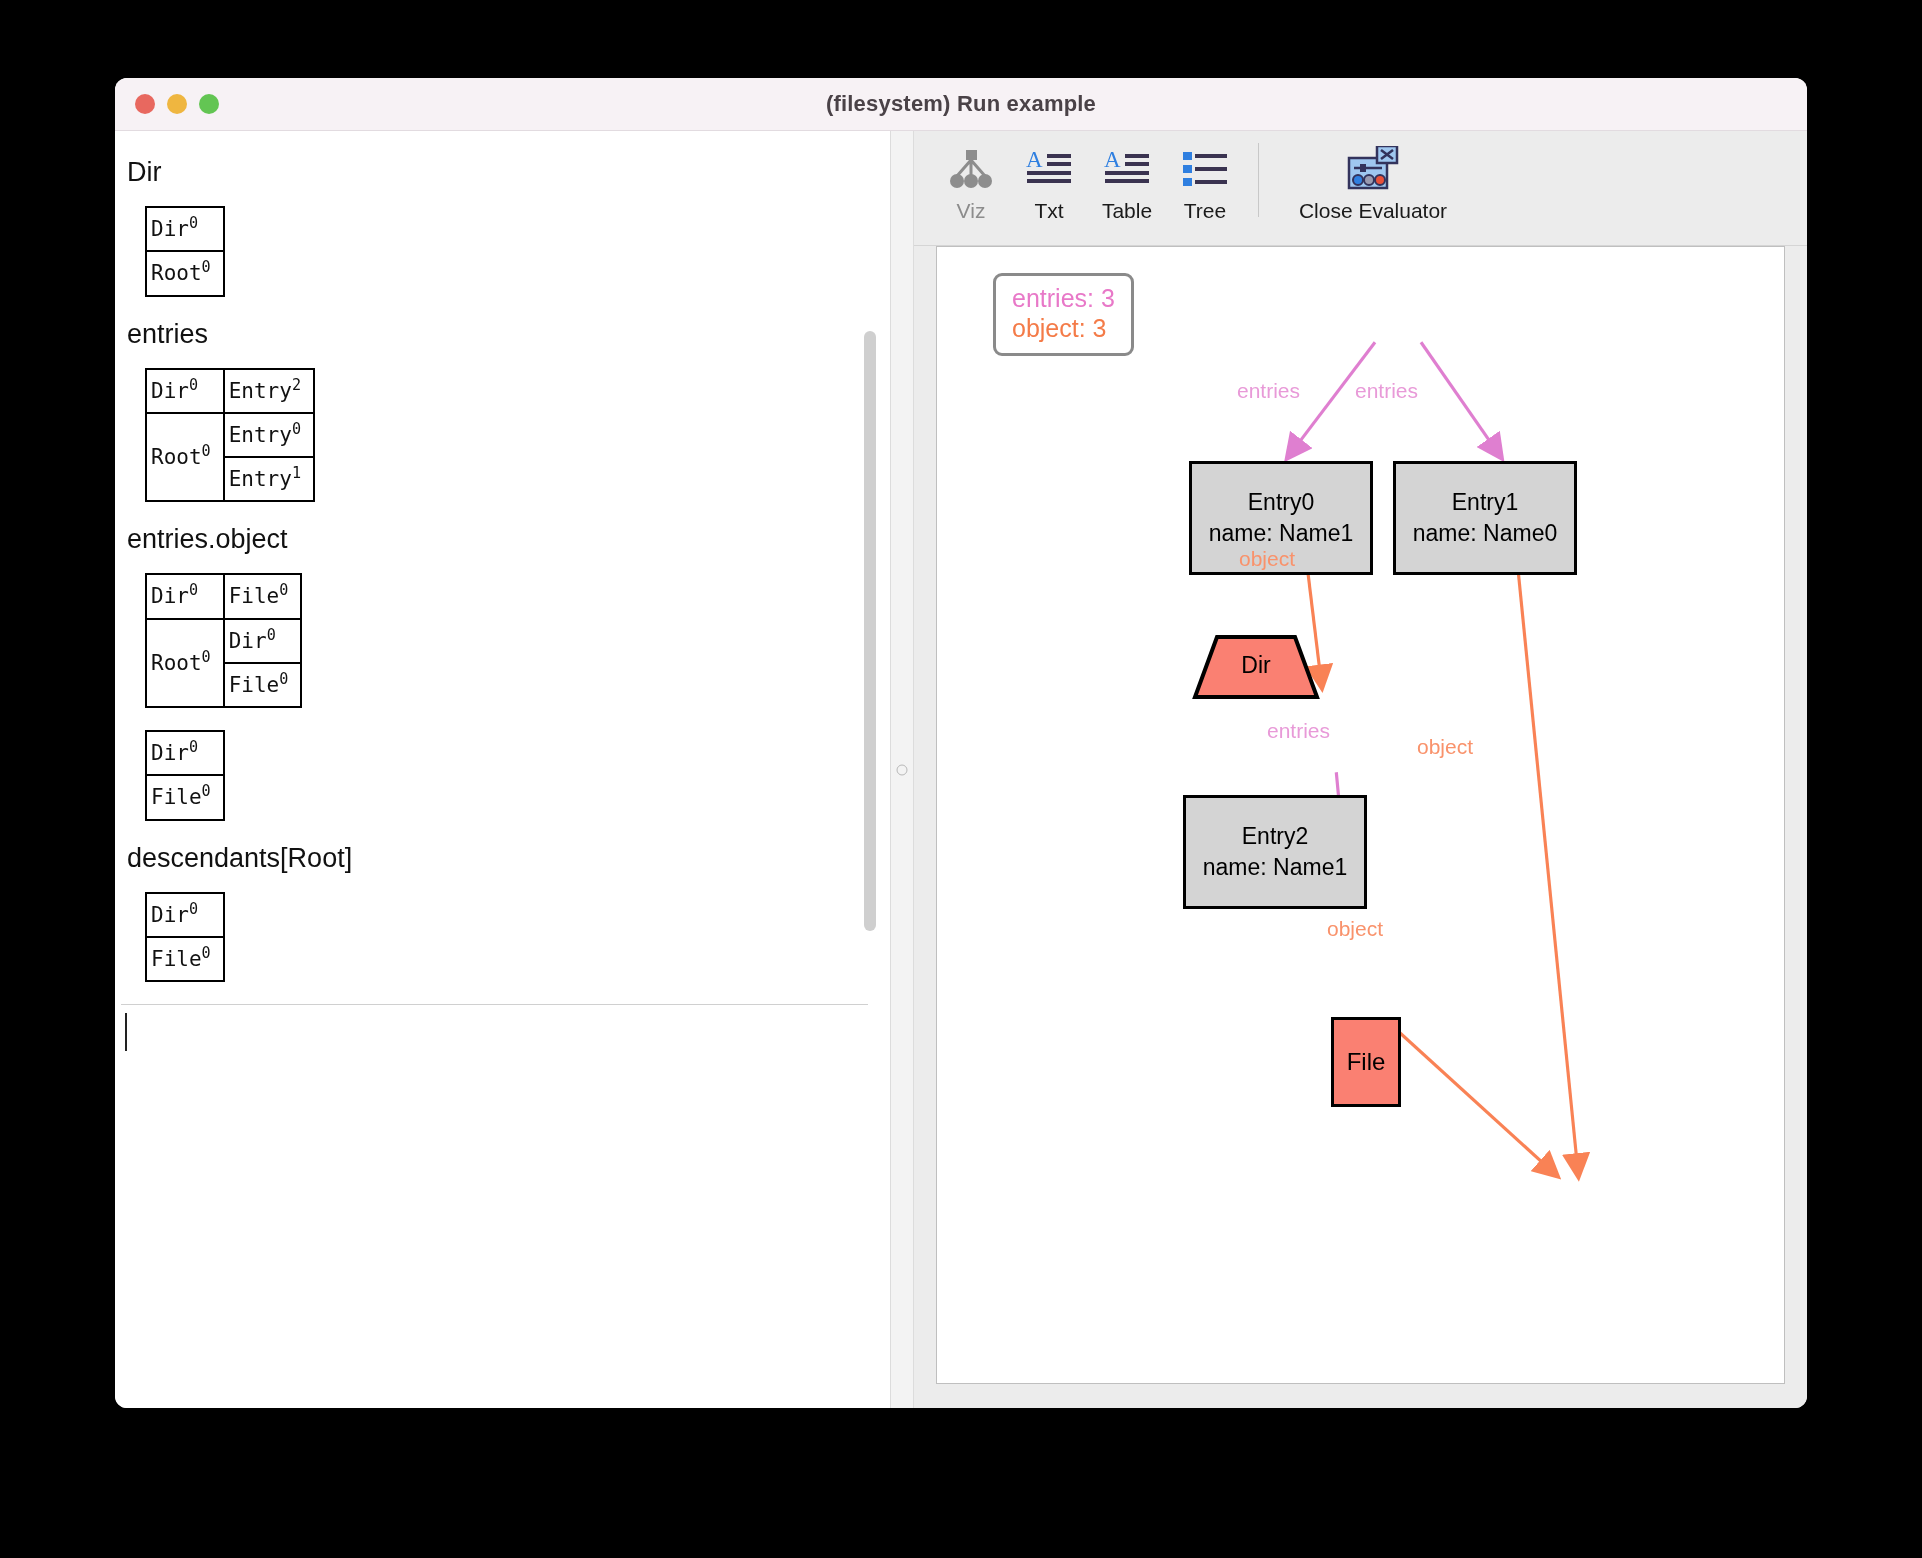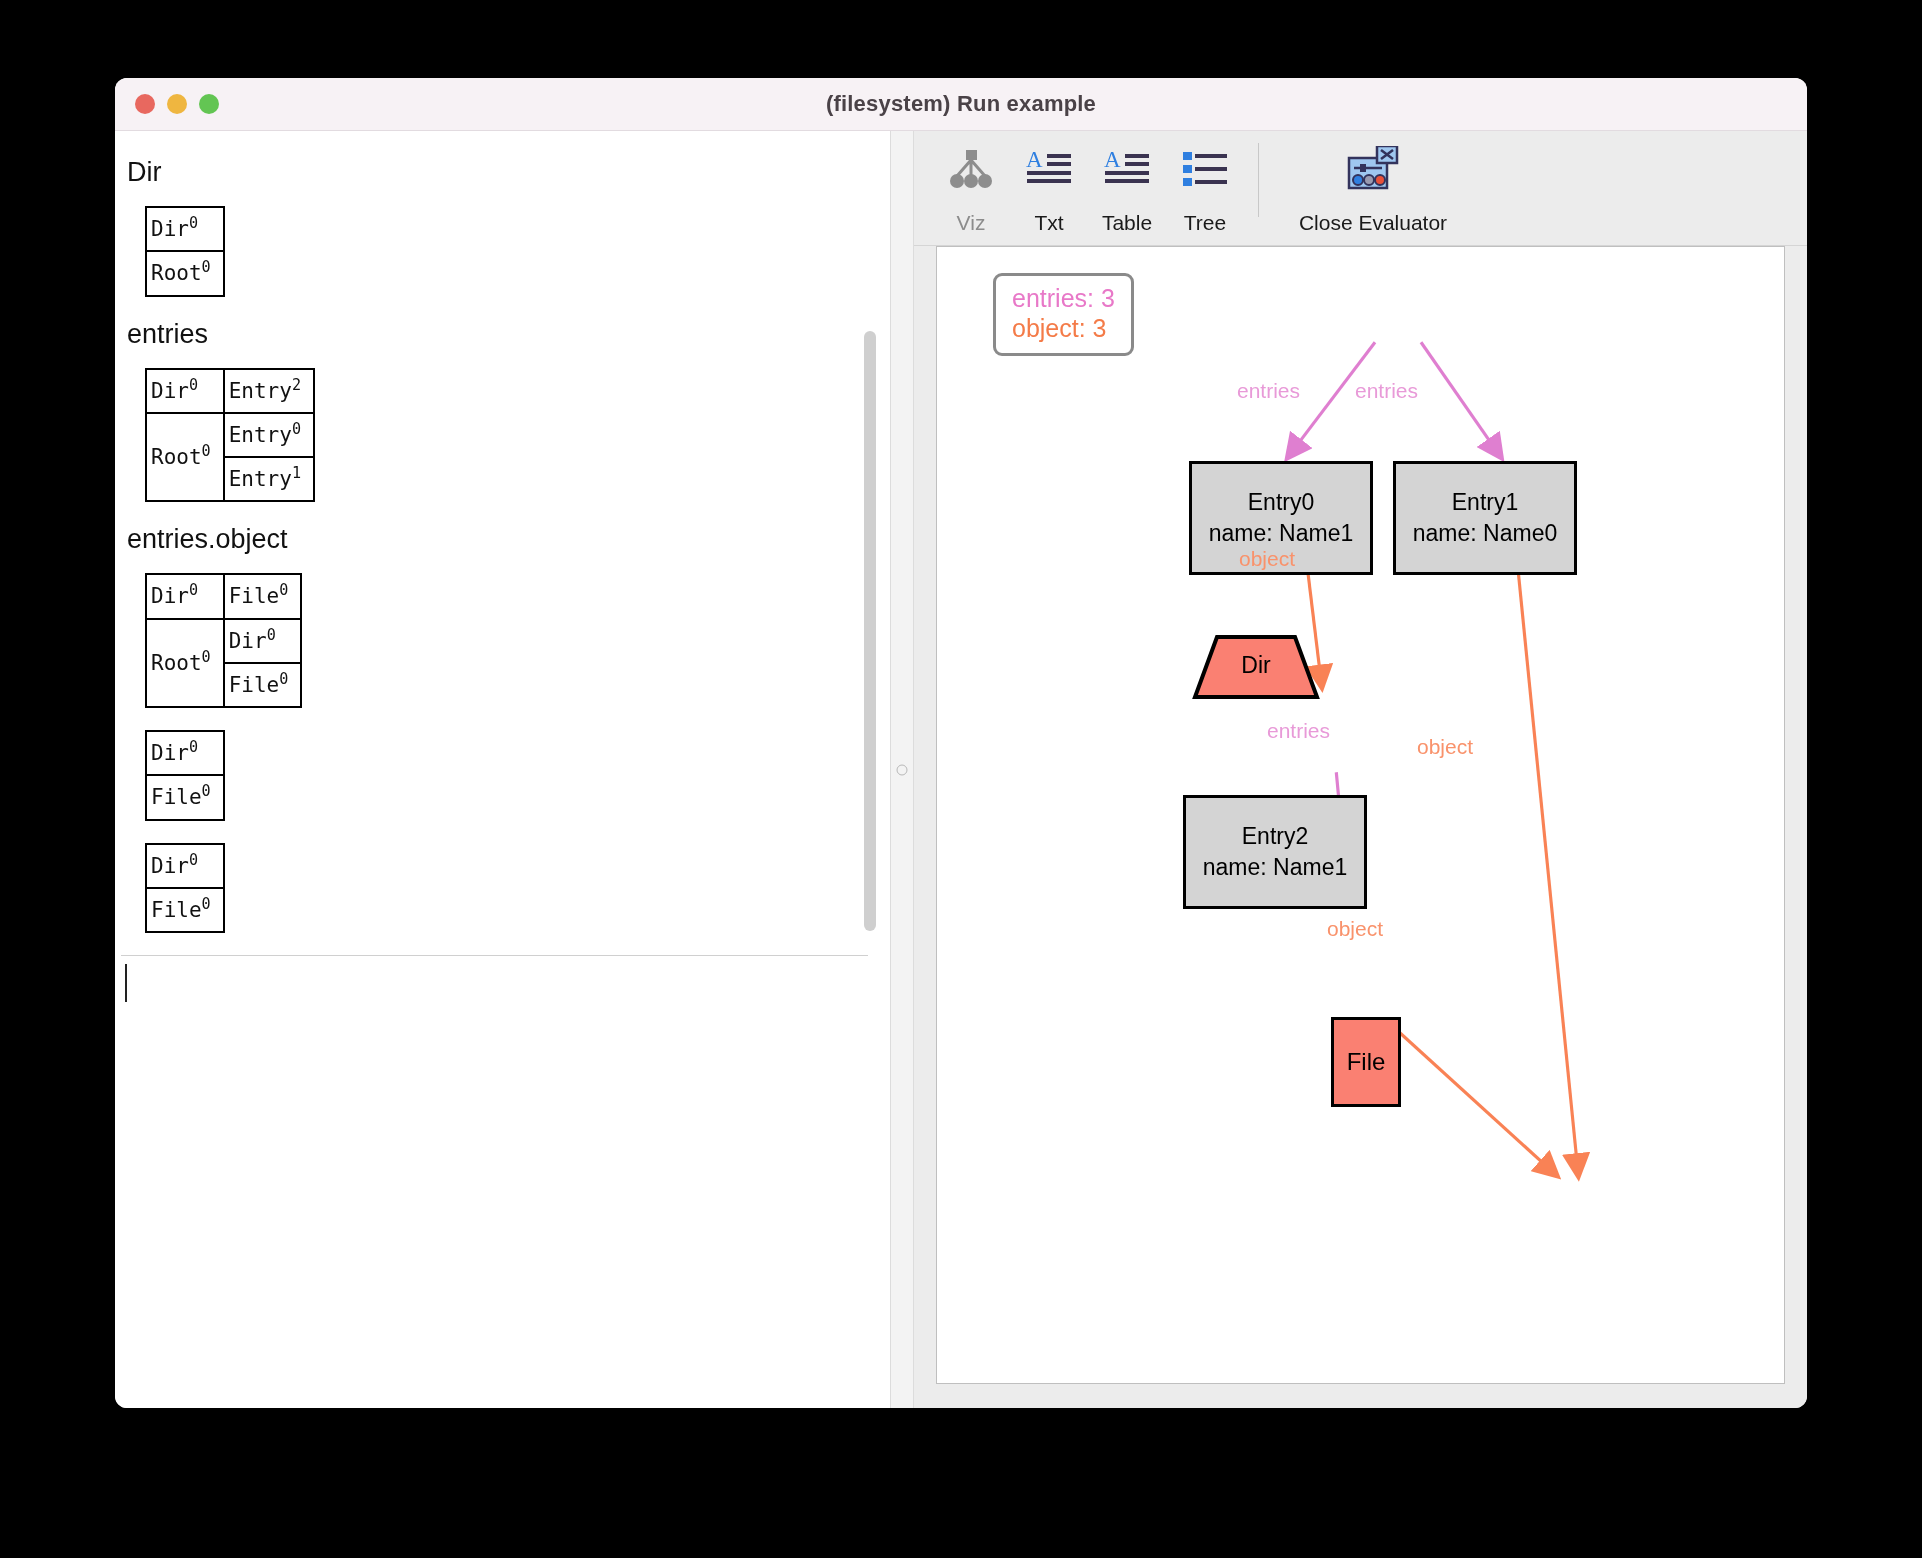--- a/index.html
+++ b/index.html
@@ -127,21 +127,21 @@
     padding: 6px 0 0 18px;
     border-bottom: 1px solid #d5d5d5;
   }
   .tb-item {
     width: 78px;
     display: flex; flex-direction: column; align-items: center;
     padding-top: 6px;
   }
   .tb-item .tb-icon { height: 52px; display: flex; align-items: center; justify-content: center; }
   .tb-item .tb-label {
-    font-size: 21px; color: #1a1a1a; margin-top: 16px;
+    font-size: 21px; color: #1a1a1a; margin-top: 4px;
   }
   .tb-item.disabled .tb-label { color: #8c8c8c; }
   .tb-sep {
     width: 1px; height: 74px; background: #c8c8c8;
     margin: 6px 14px 0 14px;
   }
   .tb-item.wide { width: 200px; }
 
   .viz-area {
     flex: 1; margin: 0 22px 24px 22px;
@@ -270,20 +270,21 @@
                 <td class="atom"><span>Dir</span><sup>0</sup></td>
               </tr>
               <tr>
                 <td class="atom"><span>File</span><sup>0</sup></td>
               </tr>
             </tbody>
               </table>
           </div>
 
           <div class="expr-block">
+            <div class="expr-label">descendants[Root]</div>
             <table class="rel-table">
               <tbody>
                   <tr>
                 <td class="atom"><span>Dir</span><sup>0</sup></td>
               </tr>
               <tr>
                 <td class="atom"><span>File</span><sup>0</sup></td>
               </tr>
             </tbody>
               </table>

